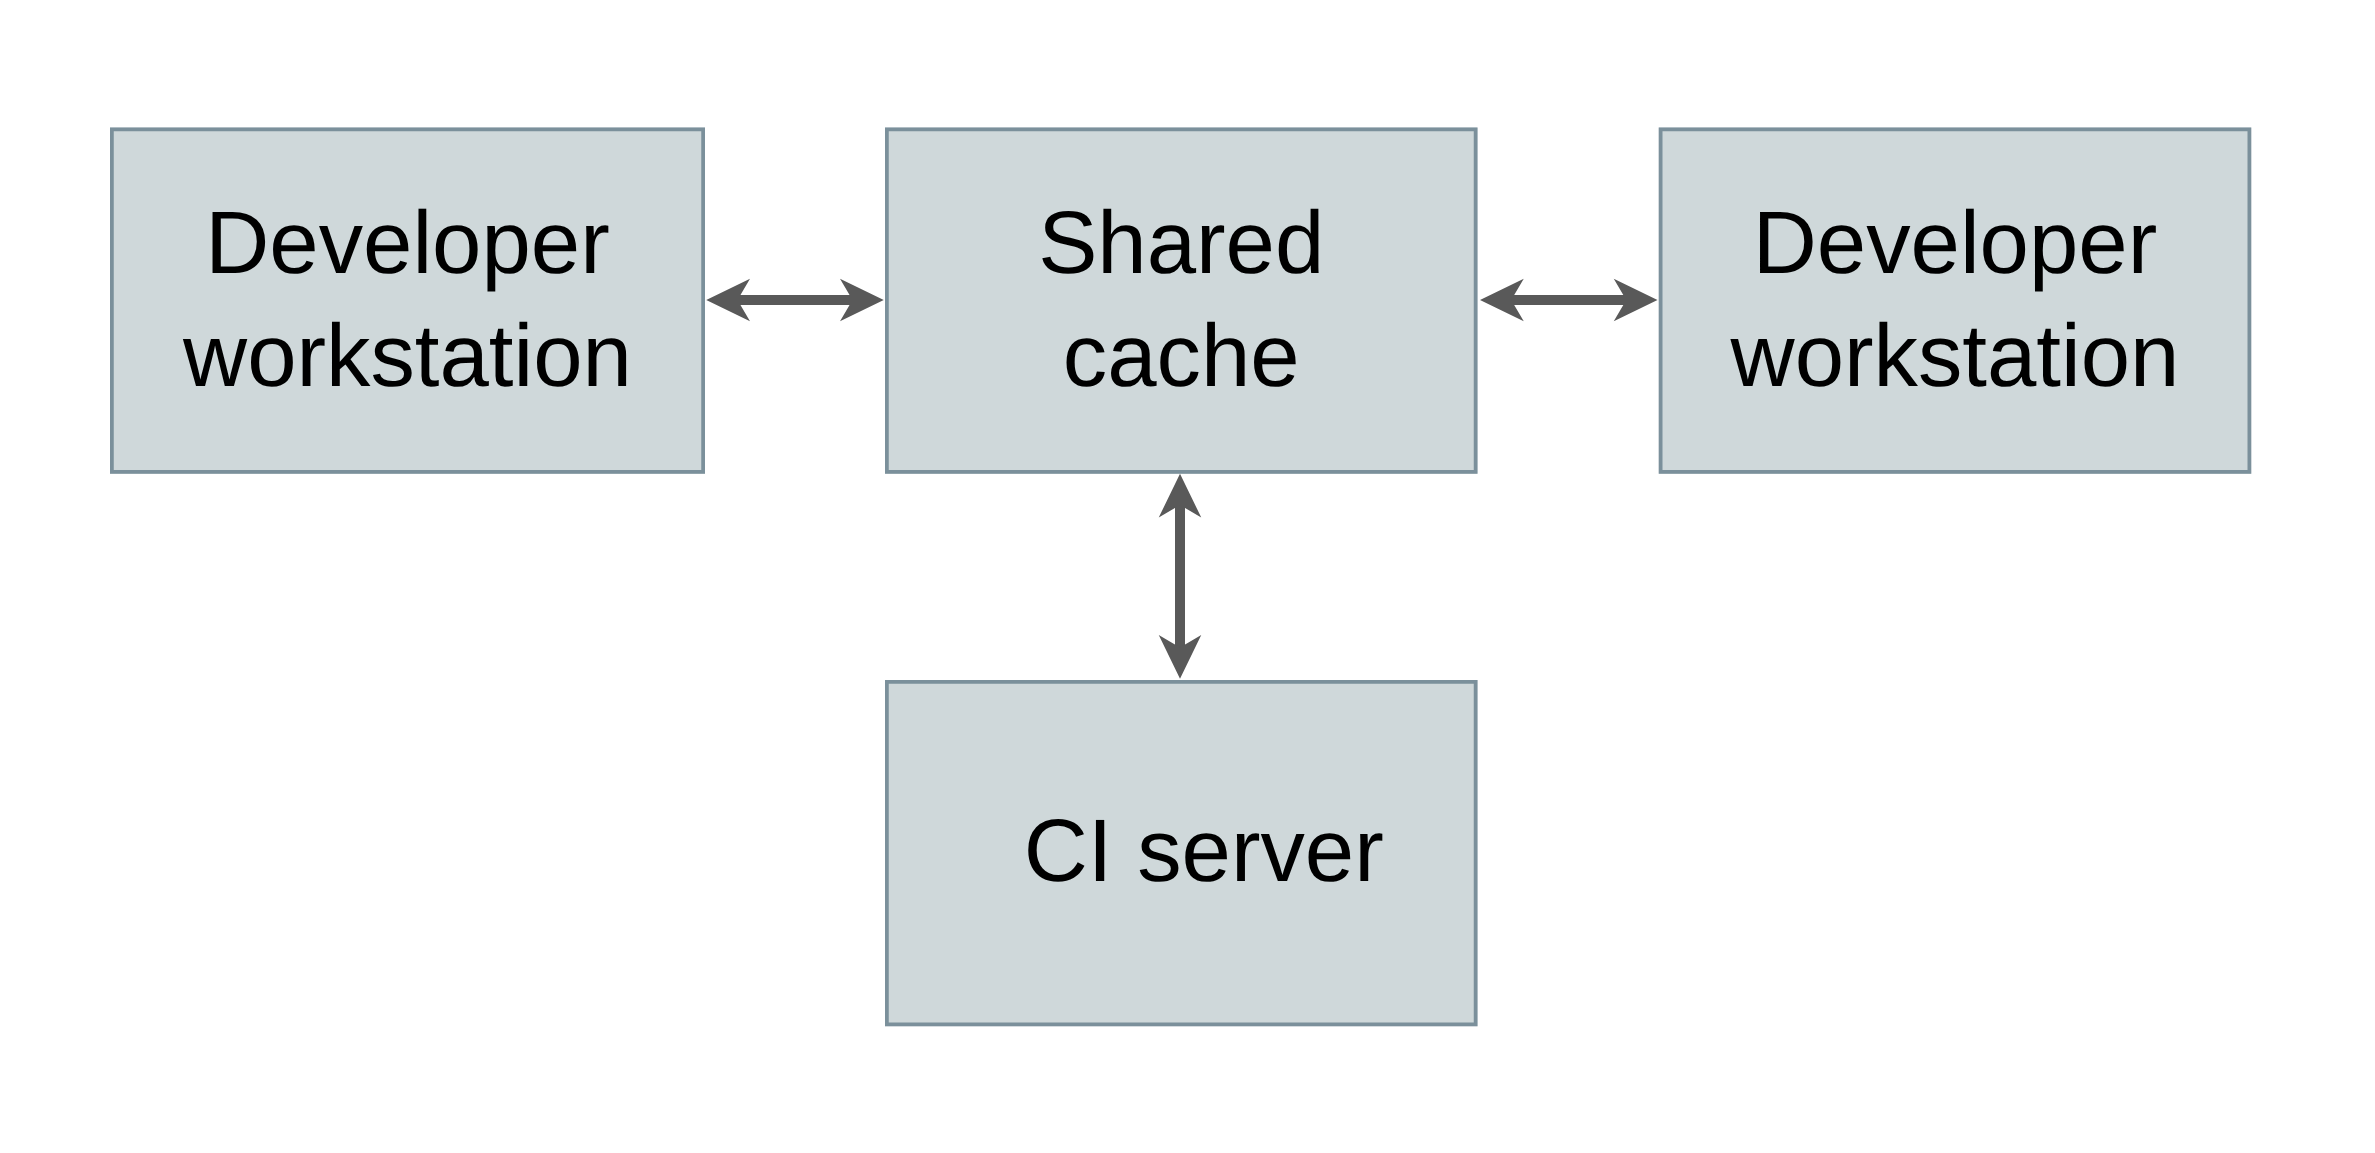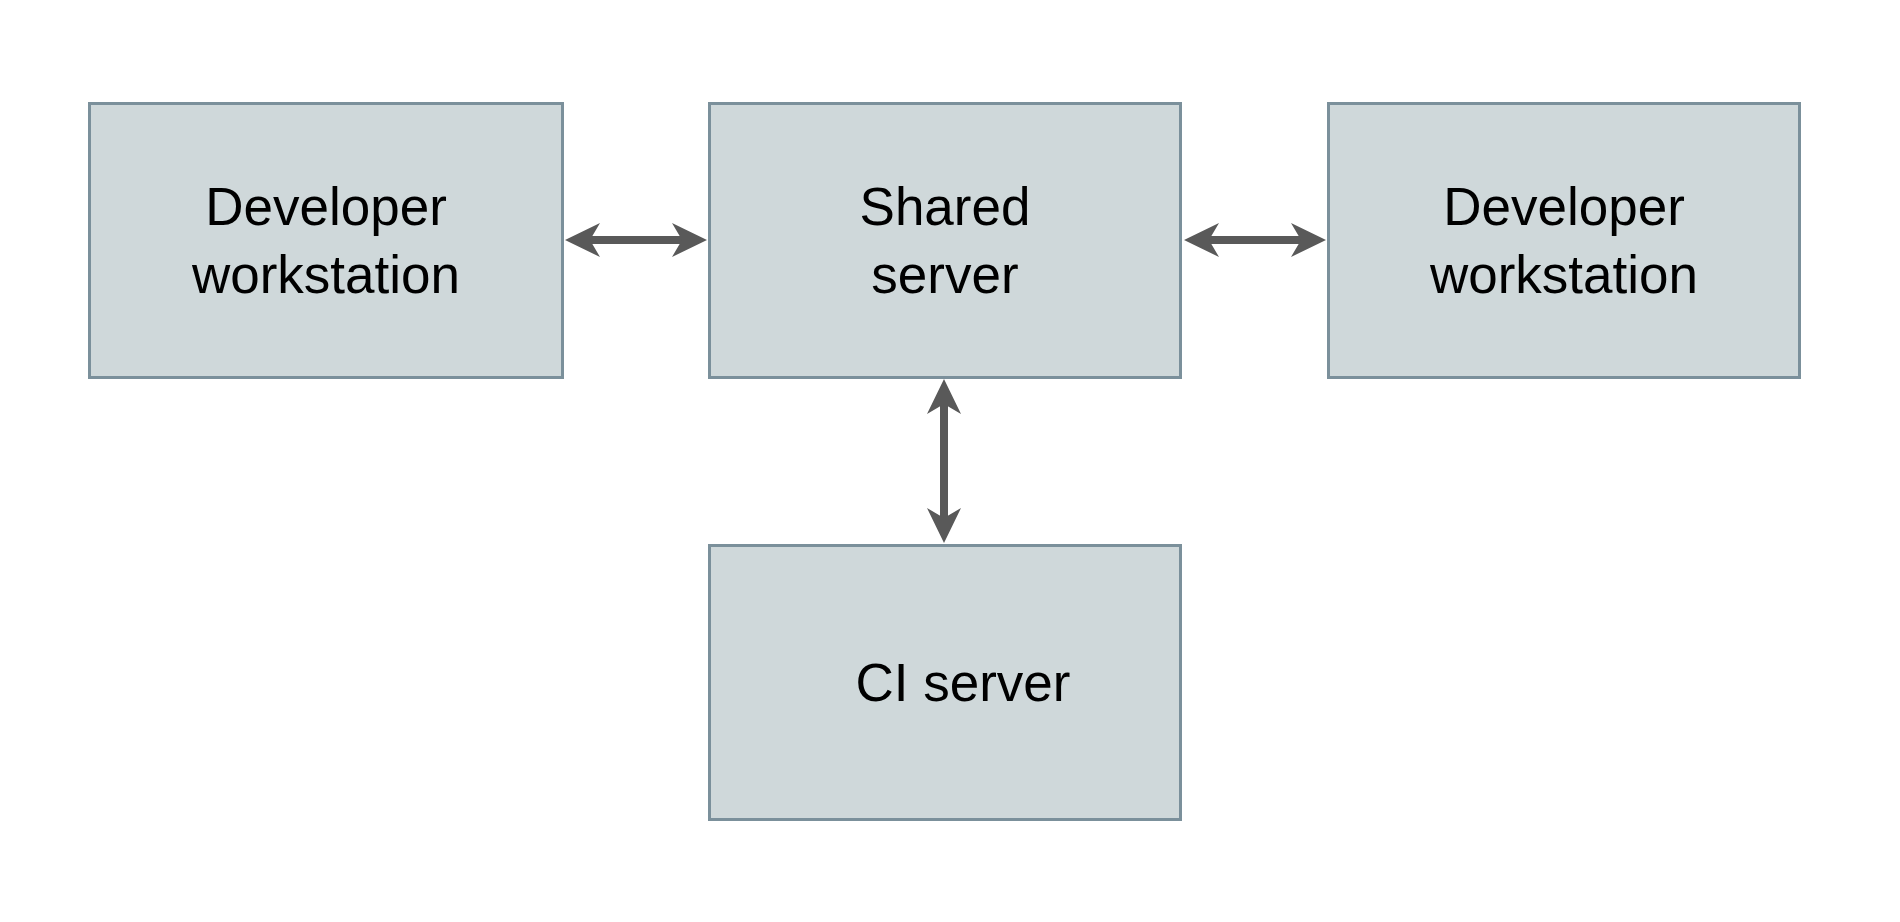--- a/index.html
+++ b/index.html
@@ -19,21 +19,21 @@
     position: absolute;
     box-sizing: border-box;
     background: var(--node-fill, #cfd8da);
     border: 3px solid var(--node-border, #7b909b);
     display: flex;
     align-items: center;
     justify-content: center;
     text-align: center;
   }
   .node-label {
-    font-size: 53px;
+    font-size: 71px;
     line-height: 1.28;
     color: var(--text, #000000);
     white-space: pre-line;
     letter-spacing: 0px;
   }
   #node-dev-left   { left: 88px;   top: 102px; width: 476px; height: 277px; }
   #node-cache      { left: 708px;  top: 102px; width: 474px; height: 277px; }
   #node-dev-right  { left: 1327px; top: 102px; width: 474px; height: 277px; }
   #node-ci         { left: 708px;  top: 544px; width: 474px; height: 277px; padding-left: 36px; }
   .arrows-layer {
@@ -49,21 +49,21 @@
 
 <div class="canvas">
 
   <div class="node" id="node-dev-left">
     <span class="node-label">Developer
 workstation</span>
   </div>
 
   <div class="node" id="node-cache">
     <span class="node-label">Shared
-server</span>
+cache</span>
   </div>
 
   <div class="node" id="node-dev-right">
     <span class="node-label">Developer
 workstation</span>
   </div>
 
   <div class="node" id="node-ci">
     <span class="node-label">CI server</span>
   </div>

